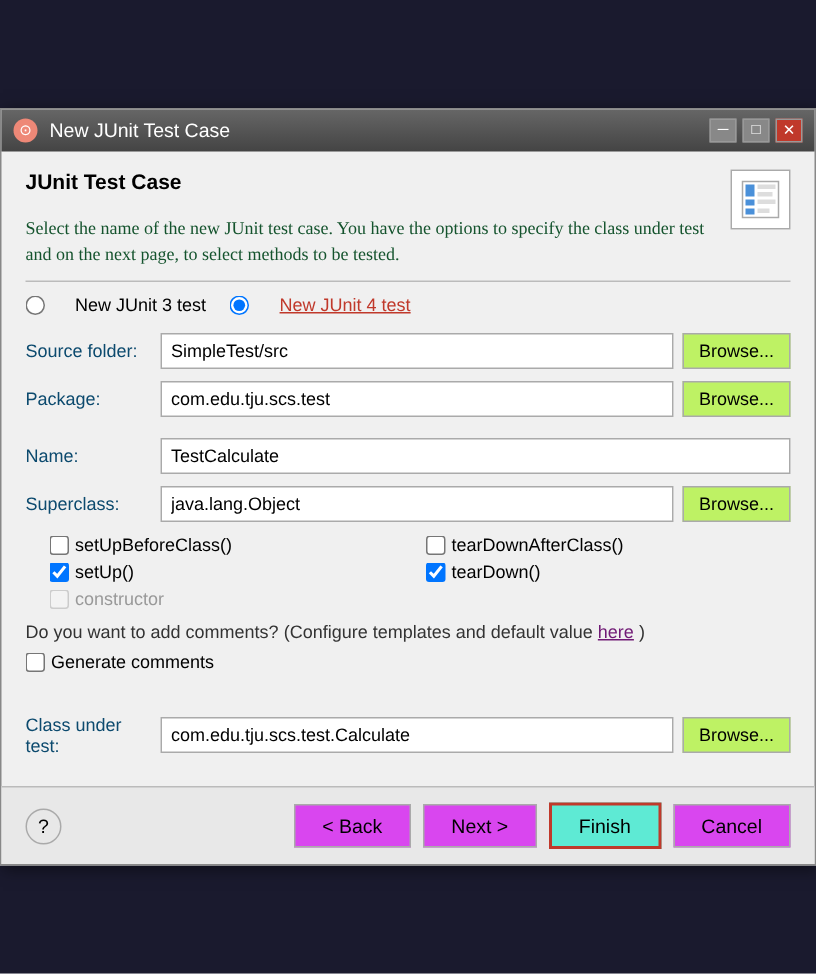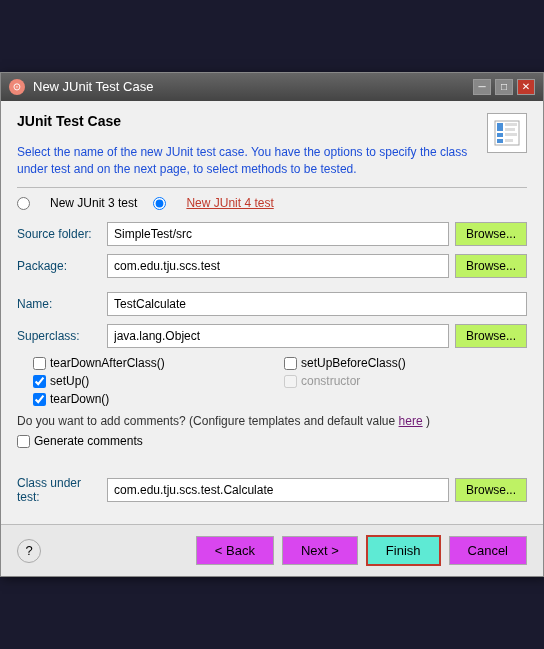--- a/index.html
+++ b/index.html
@@ -70,22 +70,23 @@
     }
     .header-area {
       display: flex;
       align-items: flex-start;
       justify-content: space-between;
       margin-bottom: 10px;
     }
     .header-text {
       flex: 1;
       font-size: 12px;
-      color: #1d4ed8;
+      color: #14532d;
       line-height: 1.4;
+      font-family: Liberation Serif, serif;
     }
     .header-icon {
       width: 40px;
       height: 40px;
       border: 1px solid #aaa;
       background: white;
       display: flex;
       align-items: center;
       justify-content: center;
       margin-left: 10px;
@@ -307,37 +308,37 @@
     <div class="form-row">
       <span class="form-label">Superclass:</span>
       <input type="text" class="form-input" value="java.lang.Object" style="">
       <button class="browse-btn">Browse...</button>
     </div>
 
     <div class="checkbox-section">
       <div class="checkbox-grid">
         <label class="checkbox-item">
           <input type="checkbox" style="">
-          <span>tearDownAfterClass()</span>
+          <span>setUpBeforeClass()</span>
         </label>
         <label class="checkbox-item">
           <input type="checkbox" style="">
-          <span>setUpBeforeClass()</span>
+          <span>tearDownAfterClass()</span>
         </label>
         <label class="checkbox-item">
           <input type="checkbox" checked="" style="">
           <span>setUp()</span>
         </label>
+        <label class="checkbox-item">
+          <input type="checkbox" checked="" style="">
+          <span>tearDown()</span>
+        </label>
         <label class="checkbox-item disabled">
           <input type="checkbox" disabled="" style="">
           <span>constructor</span>
-        </label>
-        <label class="checkbox-item">
-          <input type="checkbox" checked="" style="">
-          <span>tearDown()</span>
         </label>
       </div>
     </div>
 
     <div class="comments-section">
       <div class="comment-line">
         <span>Do you want to add comments? (Configure templates and default value</span>
         <span class="link">here</span>
         <span>)</span>
       </div>

